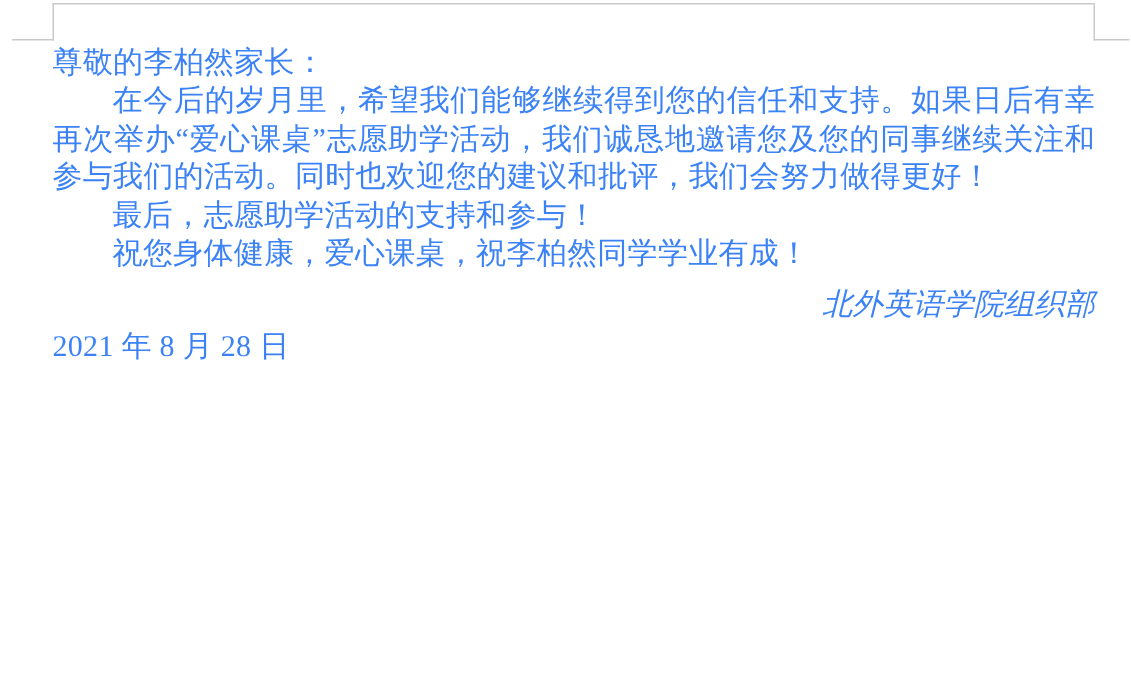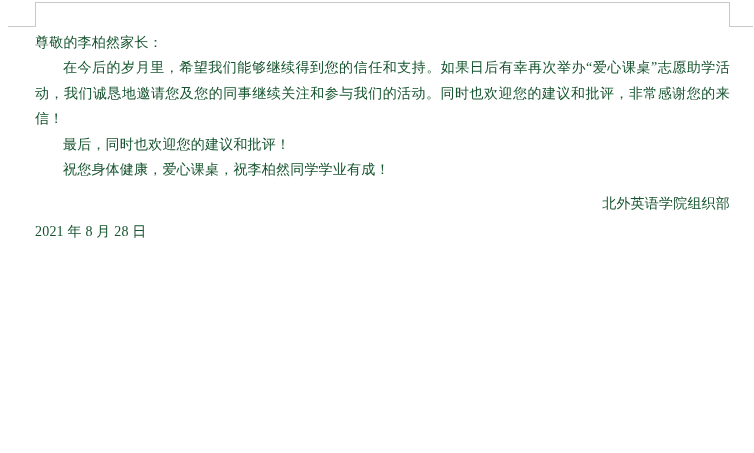--- a/index.html
+++ b/index.html
@@ -40,40 +40,41 @@
     width: 23px;
     border-left: 1px solid #c9c9c9;
     border-bottom: 1px solid #c9c9c9;
   }
   
   .content {
     position: absolute;
     left: 35px;
     top: 30px;
     width: 695px;
-    font-size: 14px;
+    font-size: 20px;
     line-height: 25.4px;
-    color: #14532d;
+    color: #3b82f6;
     letter-spacing: 0.2px;
   }
   .content p {
     margin: 0;
     padding: 0;
   }
   .indent {
     text-indent: 2em;
   }
   .justify {
     text-align: justify;
     text-justify: inter-ideograph;
   }
   .signature {
     text-align: right;
     margin-top: 9px !important;
     padding-right: 6px;
+    font-style: italic;
   }
   .date {
     text-align: left;
     margin-top: 2px !important;
     padding-right: 2px;
   }
 </style>
 </head>
 <body>
 
@@ -81,23 +82,23 @@
 
   <div class="boundary-top"></div>
   <div class="corner corner-left"></div>
   <div class="corner corner-right"></div>
 
   <div class="content">
     <p class="salutation-line">尊敬的李柏然家长：</p>
 
 
 
-    <p class="indent justify">在今后的岁月里，希望我们能够继续得到您的信任和支持。如果日后有幸再次举办“爱心课桌”志愿助学活动，我们诚恳地邀请您及您的同事继续关注和参与我们的活动。同时也欢迎您的建议和批评，非常感谢您的来信！</p>
+    <p class="indent justify">在今后的岁月里，希望我们能够继续得到您的信任和支持。如果日后有幸再次举办“爱心课桌”志愿助学活动，我们诚恳地邀请您及您的同事继续关注和参与我们的活动。同时也欢迎您的建议和批评，我们会努力做得更好！</p>
 
-    <p class="indent">最后，同时也欢迎您的建议和批评！</p>
+    <p class="indent">最后，志愿助学活动的支持和参与！</p>
 
     <p class="indent">祝您身体健康，爱心课桌，祝李柏然同学学业有成！</p>
 
     <p class="signature">北外英语学院组织部</p>
 
     <p class="date">2021 年 8 月 28 日</p>
   </div>
 
 </div>
 

